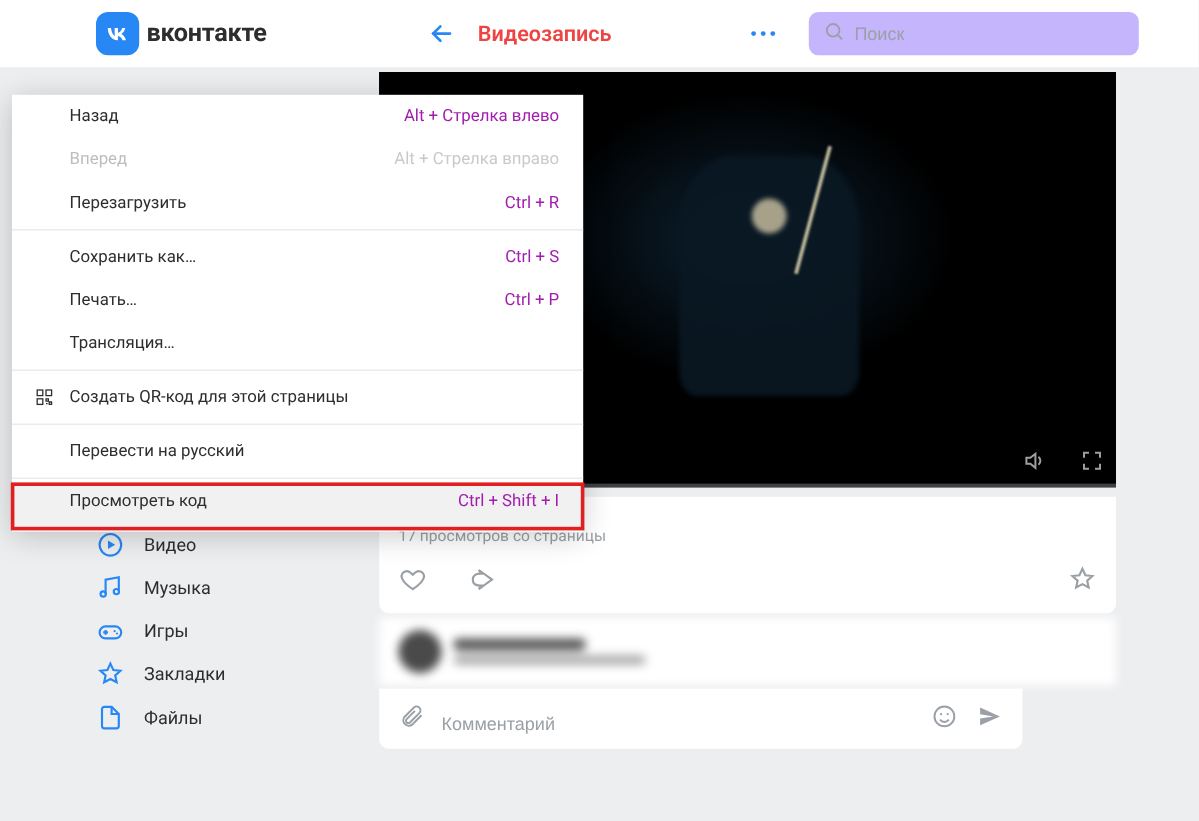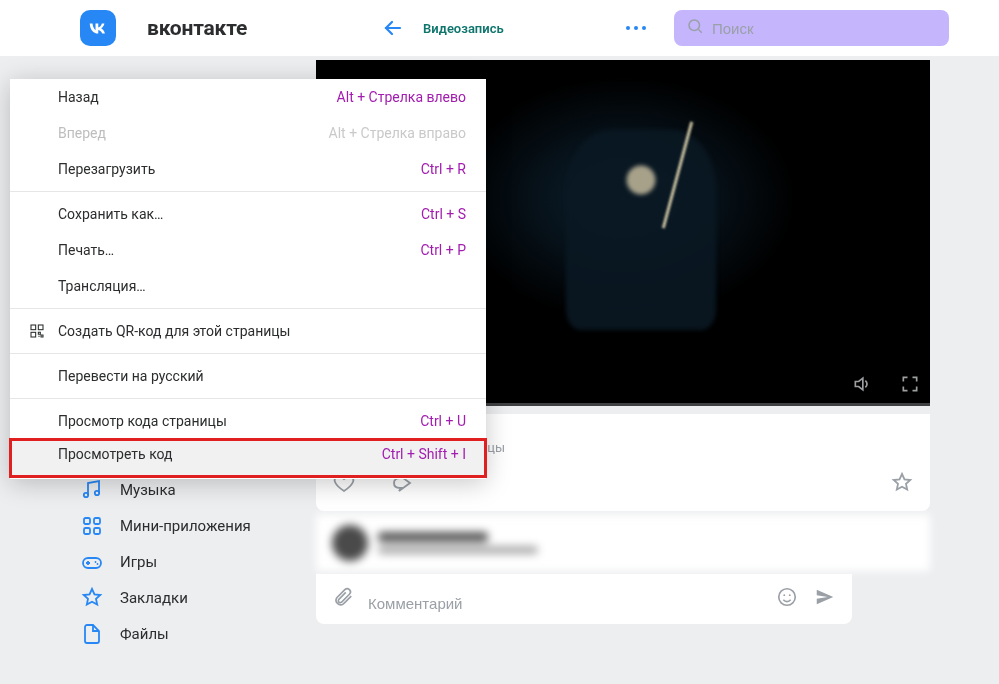--- a/index.html
+++ b/index.html
@@ -23,38 +23,38 @@
     z-index: 1;
   }
   .vk-logo {
     width: 36px; height: 36px;
     background: #2787f5;
     border-radius: 10px;
     display: flex; align-items: center; justify-content: center;
     color: #fff; font-weight: 700; font-size: 18px;
   }
   .vk-wordmark {
-    margin-left: 31px;
+    margin-left: 6px;
     font-weight: 700;
     font-size: 21px;
     color: #2c2d2e;
     letter-spacing: -0.2px;
   }
   .back-arrow {
     margin-left: 134px;
     color: #2787f5;
     display: flex; align-items: center;
     cursor: pointer;
   }
   .back-arrow svg { width: 24px; height: 24px; }
   .page-title {
     margin-left: 18px;
     font-weight: 600;
-    font-size: 13px;
-    color: #0f766e;
+    font-size: 18px;
+    color: #ef4444;
   }
   .more-dots {
     margin-left: auto;
     color: #2787f5;
     display: flex; gap: 4px;
     padding: 8px;
     cursor: pointer;
   }
   .more-dots span {
     width: 4px; height: 4px; border-radius: 50%; background: #2787f5;
@@ -317,31 +317,20 @@
     </div>
     <div class="sidebar-item">
       <span class="icon">
         <svg viewBox="0 0 24 24" fill="none" stroke="currentColor" stroke-width="1.8">
             <path d="M8 17V5l11-2v12"></path>
             <circle cx="6" cy="17" r="2.2"></circle>
             <circle cx="17" cy="15" r="2.2"></circle>
           </svg>
       </span>
       <span class="sidebar-label">Музыка</span>
-    </div>
-    <div class="sidebar-item">
-      <span class="icon">
-        <svg viewBox="0 0 24 24" fill="none" stroke="currentColor" stroke-width="1.8">
-            <rect x="4" y="4" width="6" height="6" rx="1.5"></rect>
-            <rect x="14" y="4" width="6" height="6" rx="1.5"></rect>
-            <rect x="4" y="14" width="6" height="6" rx="1.5"></rect>
-            <rect x="14" y="14" width="6" height="6" rx="1.5"></rect>
-          </svg>
-      </span>
-      <span class="sidebar-label">Мини-приложения</span>
     </div>
     <div class="sidebar-item">
       <span class="icon">
         <svg viewBox="0 0 24 24" fill="none" stroke="currentColor" stroke-width="1.8">
             <rect x="3" y="8" width="18" height="10" rx="5"></rect>
             <path d="M8 11v4M6 13h4"></path>
             <circle cx="15.5" cy="12" r="0.9" fill="currentColor" stroke="none"></circle>
             <circle cx="17.5" cy="14" r="0.9" fill="currentColor" stroke="none"></circle>
           </svg>
       </span>
@@ -480,21 +469,17 @@
           <path d="M14 14h3v3h-3zM18 18h3v3h-3zM14 20h2"></path>
         </svg>
     </span>
     <span>Создать QR-код для этой страницы</span>
   </div>
   <div class="cm-sep"></div>
   <div class="cm-row">
     <span>Перевести на русский</span>
   </div>
   <div class="cm-sep"></div>
-  <div class="cm-row">
-    <span>Просмотр кода страницы</span>
-    <span class="cm-shortcut">Ctrl + U</span>
-  </div>
   <div class="cm-row highlight">
     <span>Просмотреть код</span>
     <span class="cm-shortcut">Ctrl + Shift + I</span>
   </div>
 </div>
 
 </body></html>

